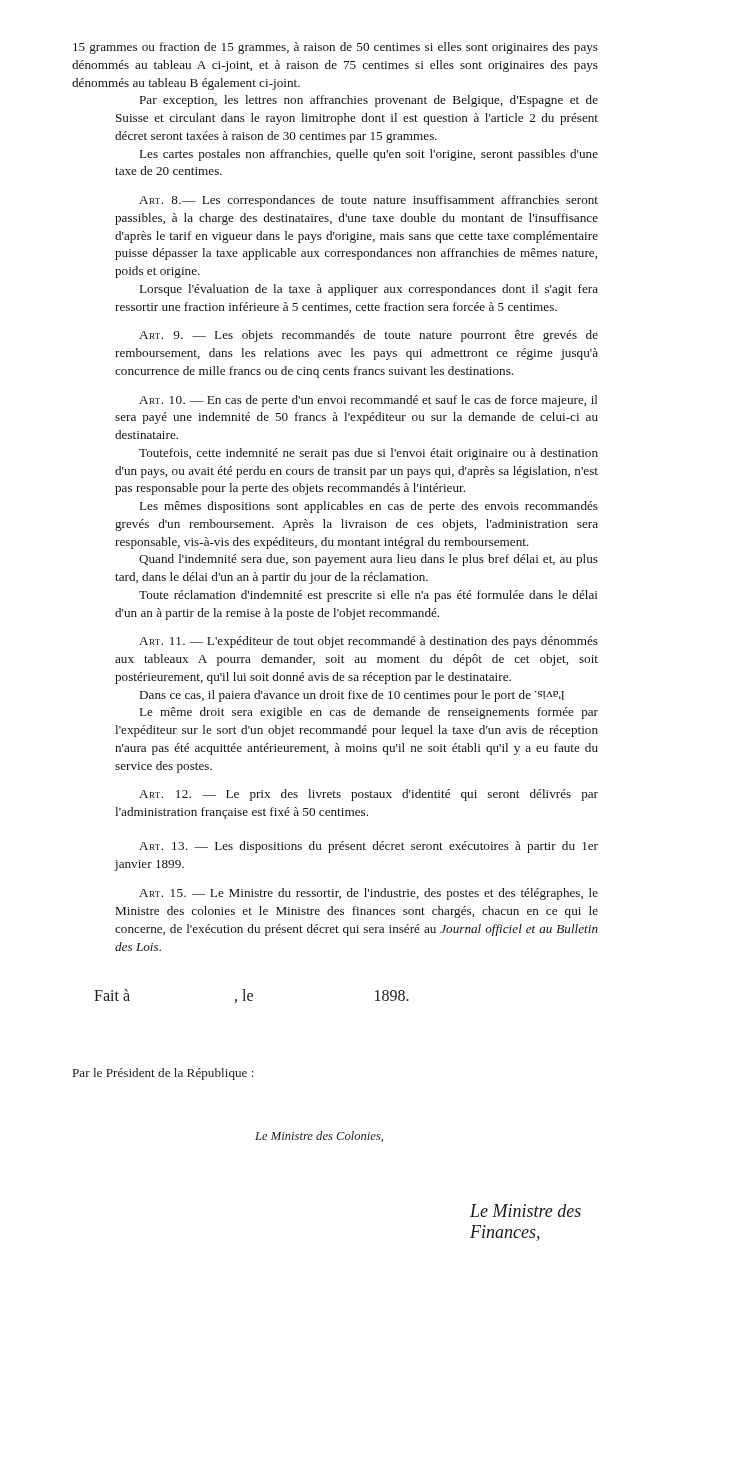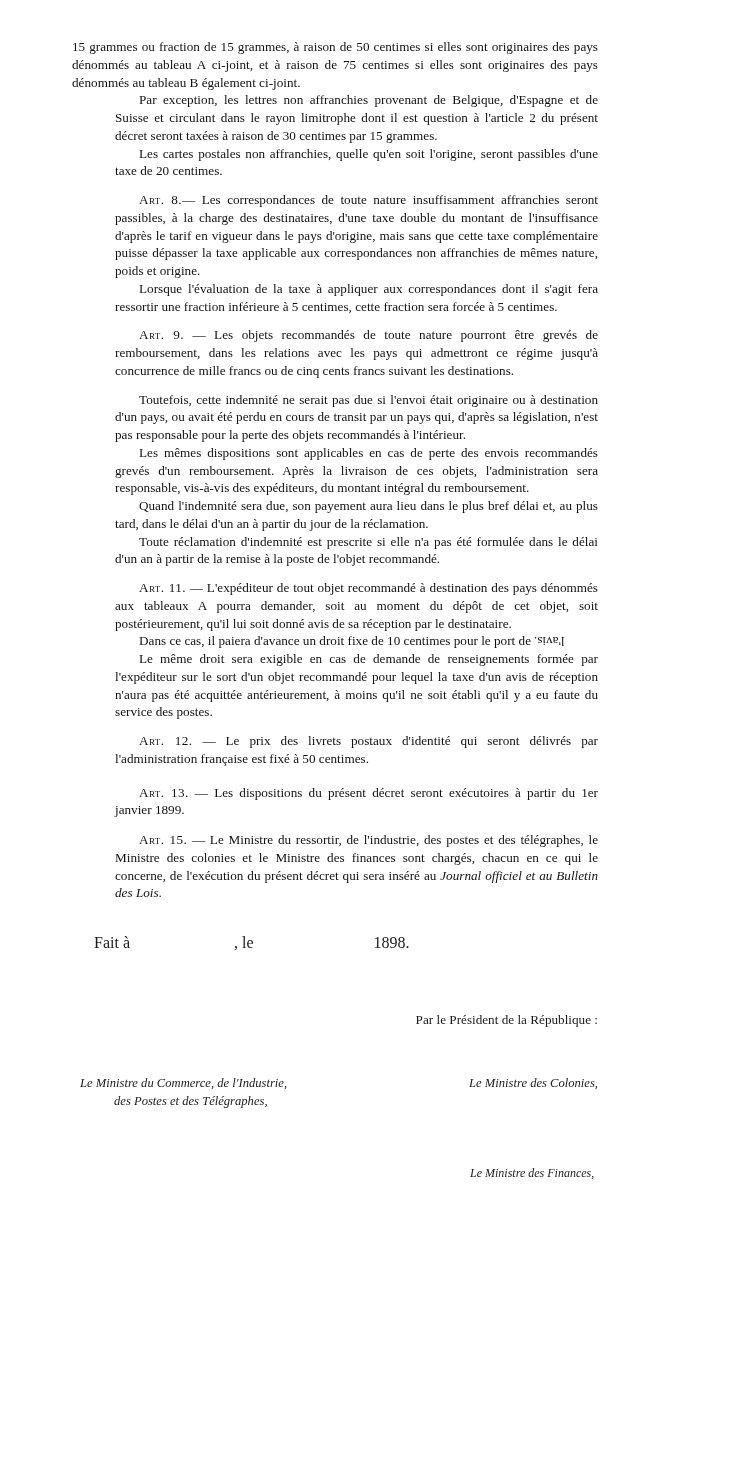--- a/index.html
+++ b/index.html
@@ -38,21 +38,21 @@
   }
   .gap-sm { height: 6px; }
   .gap-md { height: 11px; }
   .gap-lg { height: 16px; }
   .gap-xl { height: 22px; }
   .artlabel {
     font-variant: small-caps;
     letter-spacing: 0.4px;
   }
   .sig-center {
-    text-align: right;
+    text-align: left;
     font-size: 13.2px;
     margin-top: 0;
   }
   .fait {
     font-size: 16px;
     margin-left: 22px;
   }
   .fait .sp1 { display: inline-block; width: 104px; }
   .fait .sp2 { display: inline-block; width: 120px; }
   .sign-row {
@@ -70,21 +70,21 @@
   }
   .sign-left .l2 { padding-left: 34px; display: block; }
   .sign-right {
     width: 46%;
     text-align: right;
     padding-left: 70px;
     line-height: 1.45;
   }
   .sign-bottom {
     font-style: italic;
-    font-size: 12px;
+    font-size: 18px;
     text-align: left;
     padding-left: 398px;
   }
   .rot {
     display: inline-block;
     transform: rotate(180deg);
   }
   .it { font-style: italic; }
 </style>
 </head>
@@ -105,20 +105,21 @@
   <p class="para indent">Lorsque l'évaluation de la taxe à appliquer aux correspondances dont il s'agit fera ressortir une fraction inférieure à 5 centimes, cette fraction sera forcée à 5 centimes.</p>
 
   <div class="gap-md"></div>
 
   <p class="para indent"><span class="artlabel">Art. 9.</span> <span>—</span> <span>Les objets recommandés de toute nature pourront être grevés de remboursement, dans les relations avec les pays qui admettront ce régime jusqu'à concurrence de mille francs ou de cinq cents francs suivant les destinations.</span></p>
 
 
 
   <div class="gap-md"></div>
 
+  <p class="para indent"><span class="artlabel">Art. 10.</span> <span>—</span> <span>En cas de perte d'un envoi recommandé et sauf le cas de force majeure, il sera payé une indemnité de 50 francs à l'expéditeur ou sur la demande de celui-ci au destinataire.</span></p>
 
   <p class="para indent">Toutefois, cette indemnité ne serait pas due si l'envoi était originaire ou à destination d'un pays, ou avait été perdu en cours de transit par un pays qui, d'après sa législation, n'est pas responsable pour la perte des objets recommandés à l'intérieur.</p>
 
   <p class="para indent">Les mêmes dispositions sont applicables en cas de perte des envois recommandés grevés d'un remboursement. Après la livraison de ces objets, l'administration sera responsable, vis-à-vis des expéditeurs, du montant intégral du remboursement.</p>
 
   <p class="para indent">Quand l'indemnité sera due, son payement aura lieu dans le plus bref délai et, au plus tard, dans le délai d'un an à partir du jour de la réclamation.</p>
 
   <p class="para indent">Toute réclamation d'indemnité est prescrite si elle n'a pas été formulée dans le délai d'un an à partir de la remise à la poste de l'objet recommandé.</p>
 
   <div class="gap-md"></div>
@@ -150,24 +151,20 @@
 
   <div class="gap-xl"></div>
   <div class="gap-xl"></div>
 
   <p class="sig-center">Par le Président de la République :</p>
 
   <div class="gap-xl"></div>
   <div class="gap-md"></div>
 
   <div class="sign-row">
-    <div class="sign-left">
-      <span>Le Ministre du Commerce, de l'Industrie,</span>
-      <span class="l2">des Postes et des Télégraphes,</span>
-    </div>
     <div class="sign-right">Le Ministre des Colonies,</div>
   </div>
 
   <div class="gap-xl"></div>
   <div class="gap-xl"></div>
   <div class="gap-md"></div>
 
   <div class="sign-bottom">Le Ministre des Finances,</div>
 
 </div>

